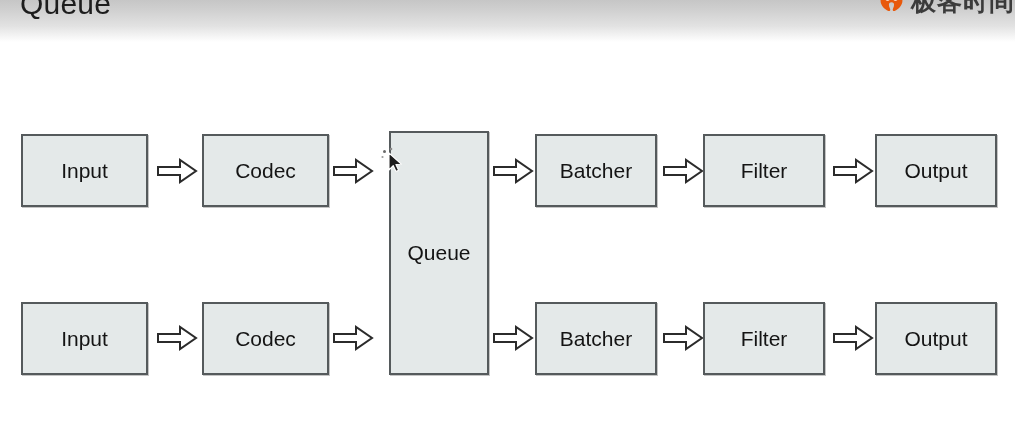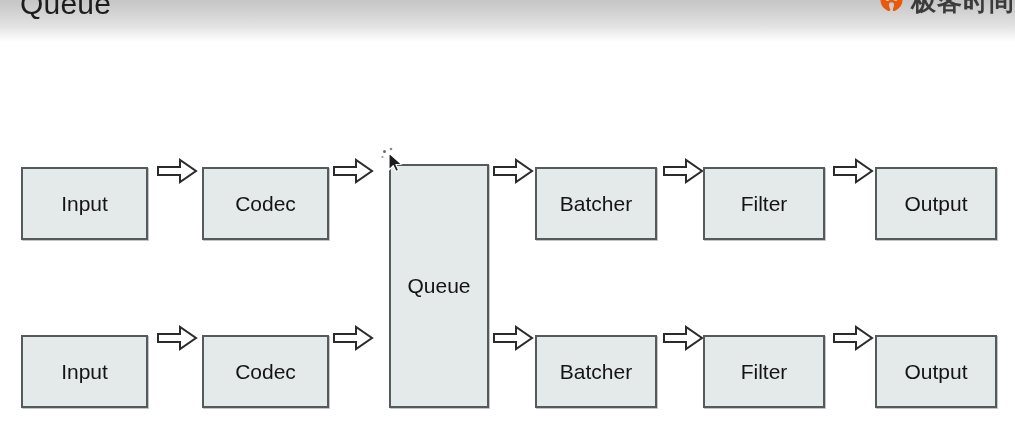--- a/index.html
+++ b/index.html
@@ -73,21 +73,20 @@
     box-sizing: border-box;
     background: #e4e9e9;
     border: 2px solid #555a5c;
     display: flex;
     align-items: center;
     justify-content: center;
     color: #141414;
     font-size: 21px;
     line-height: 24px;
     box-shadow: 1px 1px 0 rgba(90,90,90,0.35);
-    margin-top: 33px;
   }
   .node-box .node-label {
     display: block;
     white-space: nowrap;
   }
 
   .arrow {
     position: absolute;
     width: 42px;
     height: 28px;

